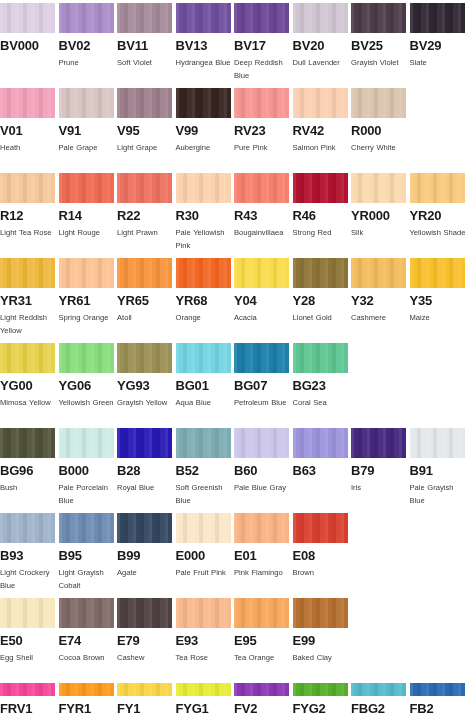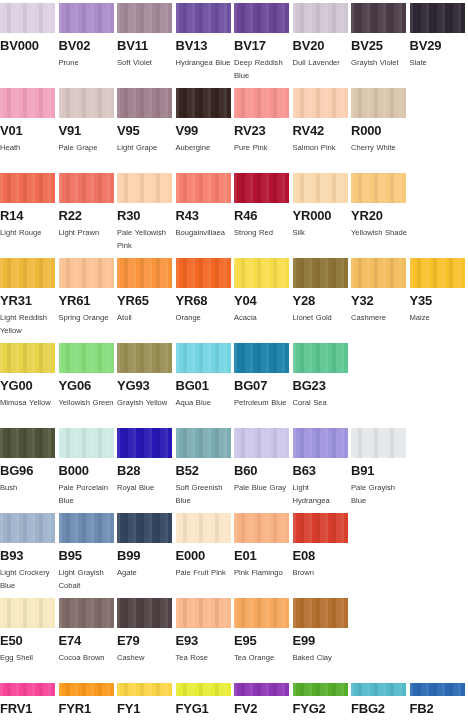--- a/index.html
+++ b/index.html
@@ -169,20 +169,27 @@
       <div class="swatch-cell">
         <div class="swatch-chip" style="background: rgb(218, 197, 173);">
           <div class="grain" style="background: repeating-linear-gradient(90deg, rgba(255, 255, 255, 0.1) 0px, rgba(255, 255, 255, 0.1) 3px, rgba(0, 0, 0, 0) 3px, rgba(0, 0, 0, 0) 7px, rgba(0, 0, 0, 0.055) 7px, rgba(0, 0, 0, 0.055) 11px, rgba(255, 255, 255, 0.05) 11px, rgba(255, 255, 255, 0.05) 16px);"></div>
         </div>
         <div class="swatch-code">R000</div>
         <div class="swatch-name">Cherry White</div>
       </div>
     </div>
     <div class="swatch-row">
       <div class="swatch-cell">
+        <div class="swatch-chip" style="background: rgb(245, 200, 155);">
+          <div class="grain" style="background: repeating-linear-gradient(90deg, rgba(255, 255, 255, 0.1) 0px, rgba(255, 255, 255, 0.1) 3px, rgba(0, 0, 0, 0) 3px, rgba(0, 0, 0, 0) 7px, rgba(0, 0, 0, 0.055) 7px, rgba(0, 0, 0, 0.055) 11px, rgba(255, 255, 255, 0.05) 11px, rgba(255, 255, 255, 0.05) 16px);"></div>
+        </div>
+        <div class="swatch-code">R12</div>
+        <div class="swatch-name">Light Tea Rose</div>
+      </div>
+      <div class="swatch-cell">
         <div class="swatch-chip" style="background: rgb(239, 106, 80);">
           <div class="grain" style="background: repeating-linear-gradient(90deg, rgba(255, 255, 255, 0.1) 0px, rgba(255, 255, 255, 0.1) 3px, rgba(0, 0, 0, 0) 3px, rgba(0, 0, 0, 0) 7px, rgba(0, 0, 0, 0.055) 7px, rgba(0, 0, 0, 0.055) 11px, rgba(255, 255, 255, 0.05) 11px, rgba(255, 255, 255, 0.05) 16px);"></div>
         </div>
         <div class="swatch-code">R14</div>
         <div class="swatch-name">Light Rouge</div>
       </div>
       <div class="swatch-cell">
         <div class="swatch-chip" style="background: rgb(238, 114, 97);">
           <div class="grain" style="background: repeating-linear-gradient(90deg, rgba(255, 255, 255, 0.1) 0px, rgba(255, 255, 255, 0.1) 3px, rgba(0, 0, 0, 0) 3px, rgba(0, 0, 0, 0) 7px, rgba(0, 0, 0, 0.055) 7px, rgba(0, 0, 0, 0.055) 11px, rgba(255, 255, 255, 0.05) 11px, rgba(255, 255, 255, 0.05) 16px);"></div>
         </div>
@@ -361,21 +368,27 @@
           <div class="grain" style="background: repeating-linear-gradient(90deg, rgba(255, 255, 255, 0.1) 0px, rgba(255, 255, 255, 0.1) 3px, rgba(0, 0, 0, 0) 3px, rgba(0, 0, 0, 0) 7px, rgba(0, 0, 0, 0.055) 7px, rgba(0, 0, 0, 0.055) 11px, rgba(255, 255, 255, 0.05) 11px, rgba(255, 255, 255, 0.05) 16px);"></div>
         </div>
         <div class="swatch-code">B60</div>
         <div class="swatch-name">Pale Blue Gray</div>
       </div>
       <div class="swatch-cell">
         <div class="swatch-chip" style="background: rgb(157, 148, 222);">
           <div class="grain" style="background: repeating-linear-gradient(90deg, rgba(255, 255, 255, 0.1) 0px, rgba(255, 255, 255, 0.1) 3px, rgba(0, 0, 0, 0) 3px, rgba(0, 0, 0, 0) 7px, rgba(0, 0, 0, 0.055) 7px, rgba(0, 0, 0, 0.055) 11px, rgba(255, 255, 255, 0.05) 11px, rgba(255, 255, 255, 0.05) 16px);"></div>
         </div>
         <div class="swatch-code">B63</div>
-        <div class="swatch-name">Light Hydrangea</div>
+      </div>
+      <div class="swatch-cell">
+        <div class="swatch-chip" style="background: rgb(68, 38, 126);">
+          <div class="grain" style="background: repeating-linear-gradient(90deg, rgba(255, 255, 255, 0.1) 0px, rgba(255, 255, 255, 0.1) 3px, rgba(0, 0, 0, 0) 3px, rgba(0, 0, 0, 0) 7px, rgba(0, 0, 0, 0.055) 7px, rgba(0, 0, 0, 0.055) 11px, rgba(255, 255, 255, 0.05) 11px, rgba(255, 255, 255, 0.05) 16px);"></div>
+        </div>
+        <div class="swatch-code">B79</div>
+        <div class="swatch-name">Iris</div>
       </div>
       <div class="swatch-cell">
         <div class="swatch-chip" style="background: rgb(228, 232, 234);">
           <div class="grain" style="background: repeating-linear-gradient(90deg, rgba(255, 255, 255, 0.1) 0px, rgba(255, 255, 255, 0.1) 3px, rgba(0, 0, 0, 0) 3px, rgba(0, 0, 0, 0) 7px, rgba(0, 0, 0, 0.055) 7px, rgba(0, 0, 0, 0.055) 11px, rgba(255, 255, 255, 0.05) 11px, rgba(255, 255, 255, 0.05) 16px);"></div>
         </div>
         <div class="swatch-code">B91</div>
         <div class="swatch-name">Pale Grayish Blue</div>
       </div>
     </div>
     <div class="swatch-row">

